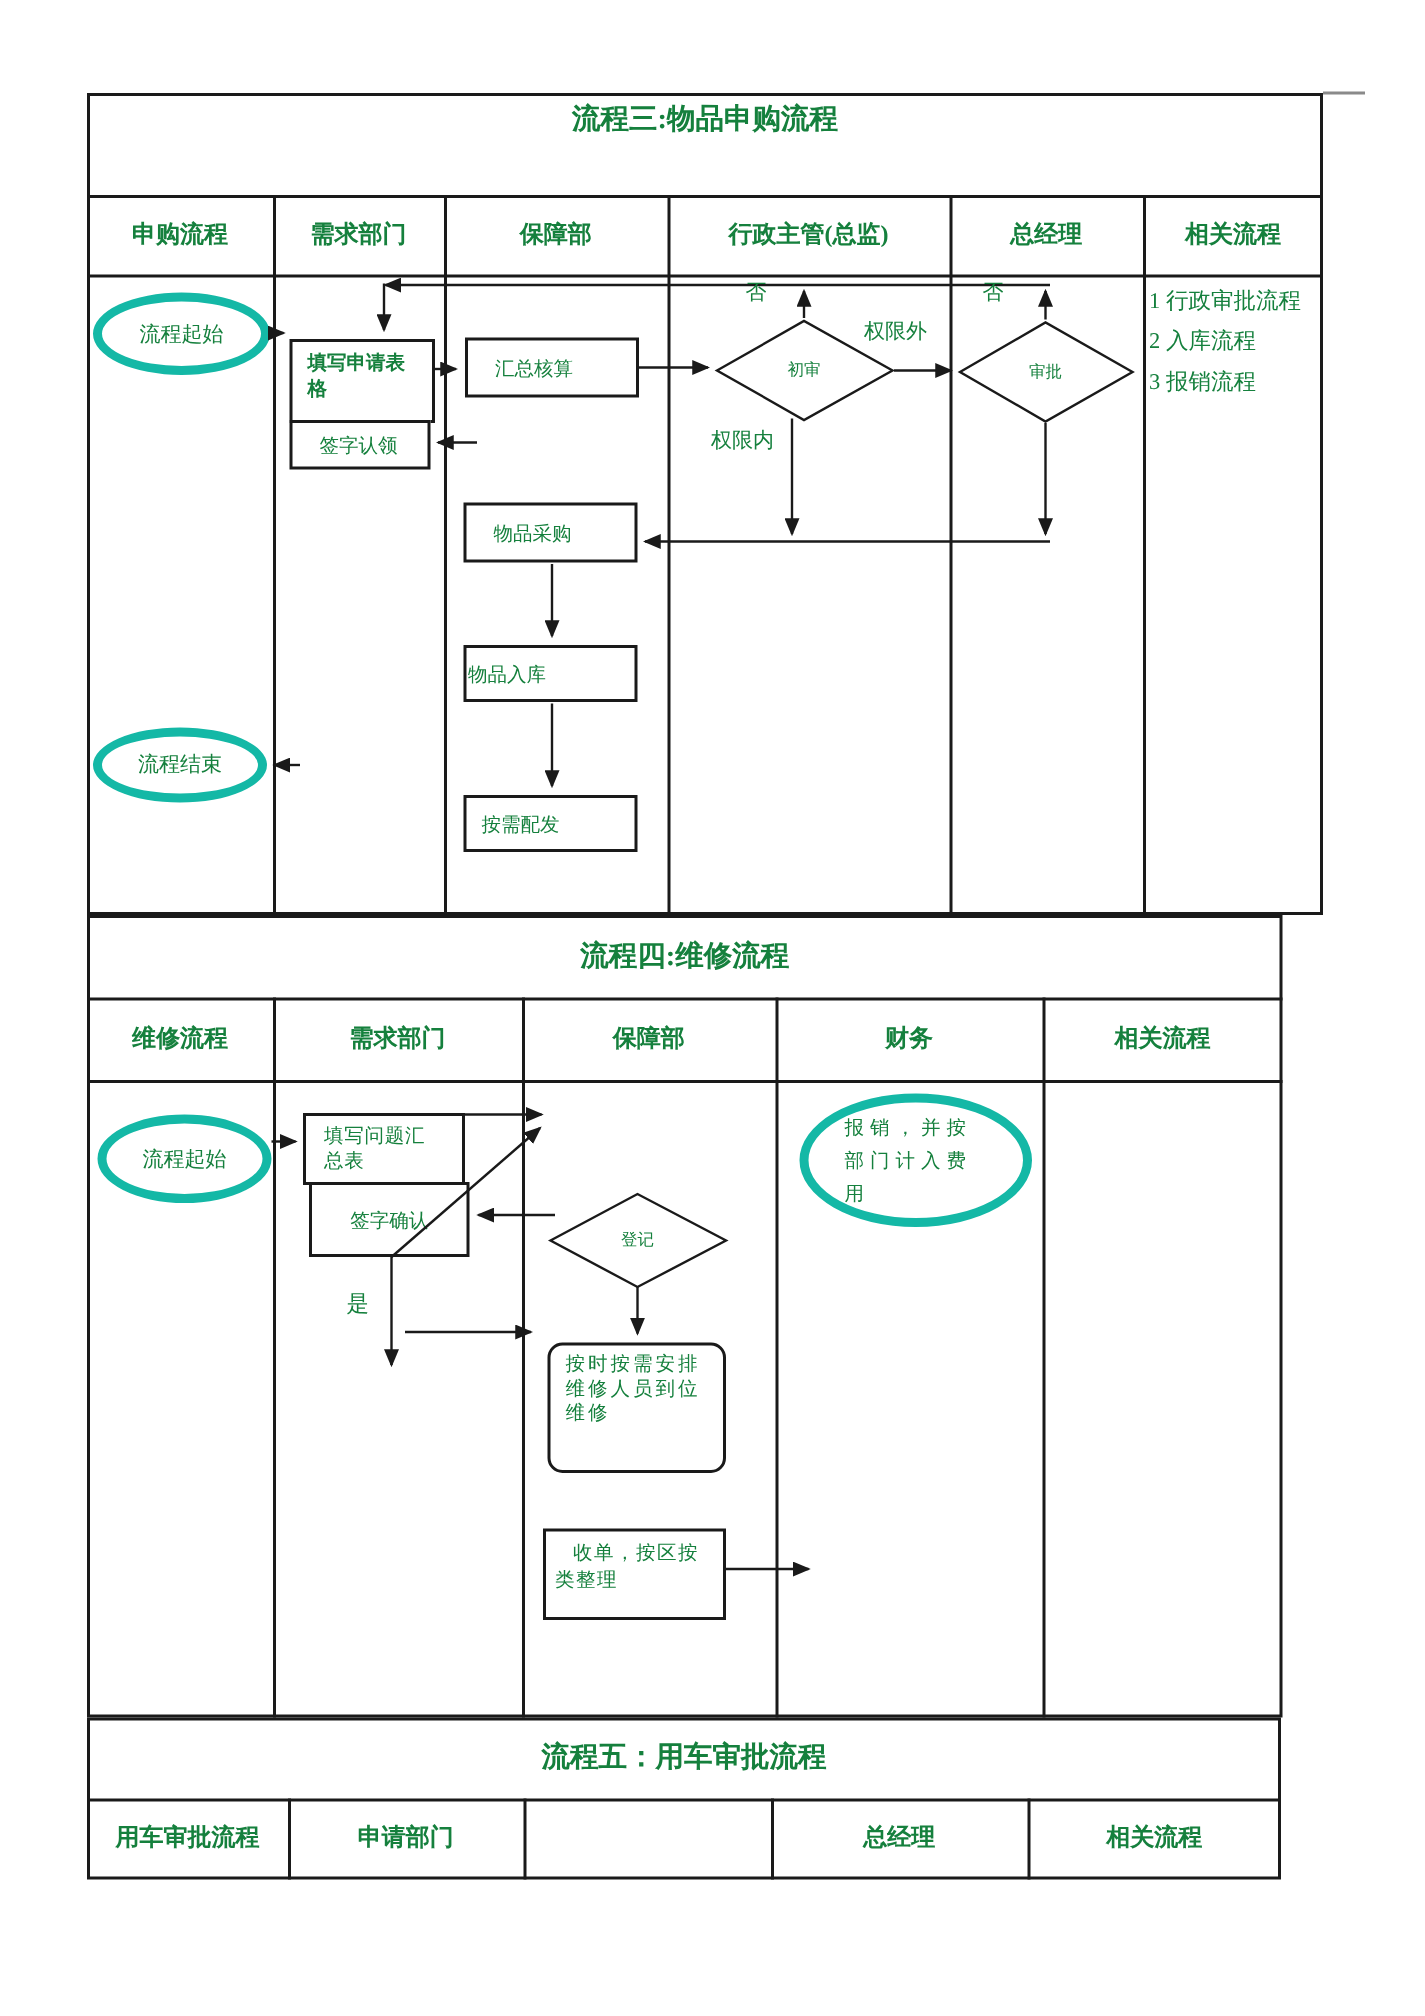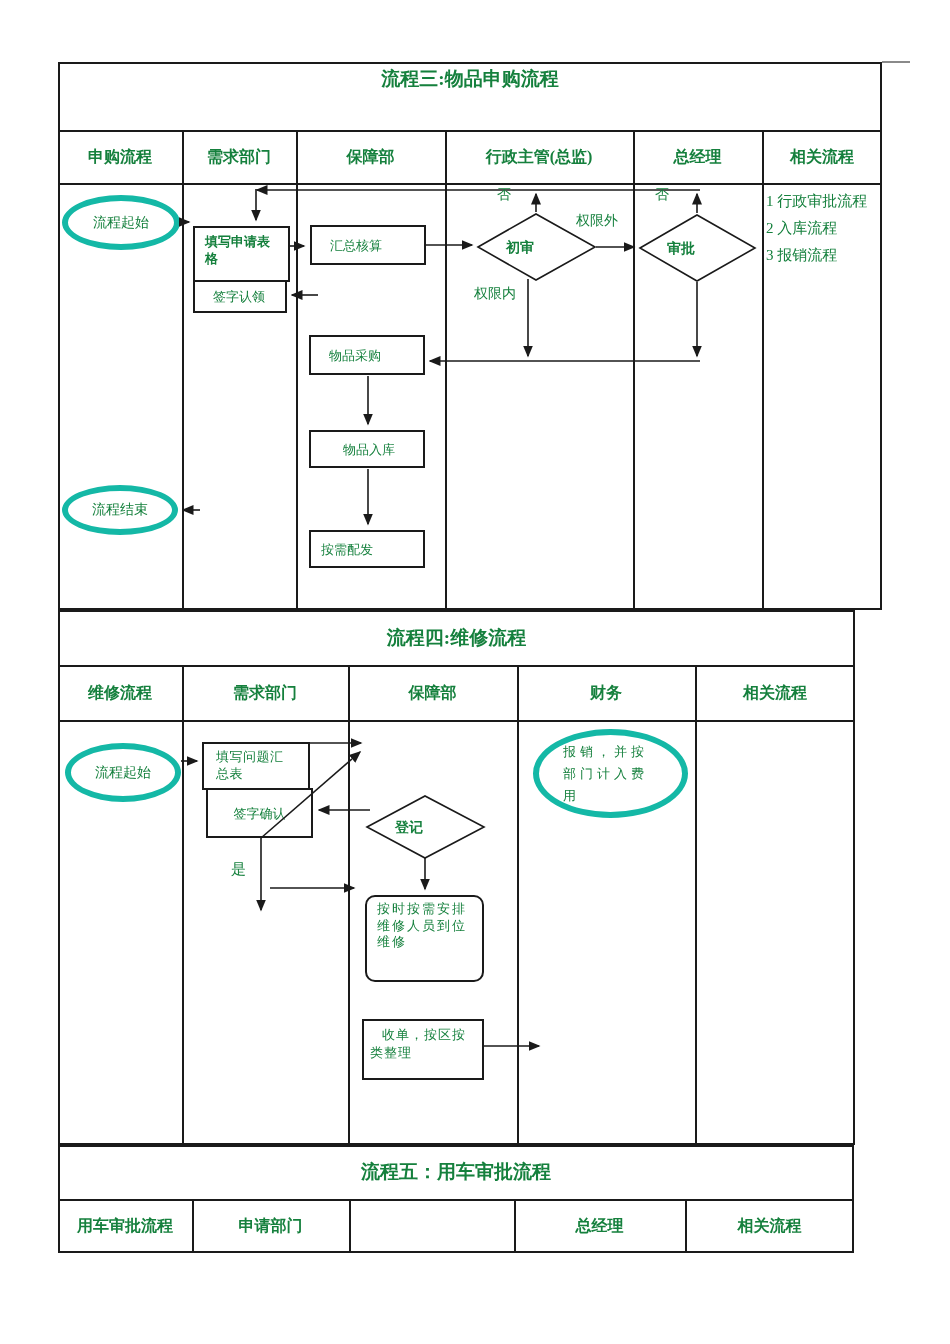--- a/index.html
+++ b/index.html
@@ -17,21 +17,21 @@
     position:absolute; border:2px solid #1a1a1a; background:#fff; box-sizing:border-box;
     font-size:13px; line-height:17px; z-index:2;
   }
   .node-box.center { display:flex; align-items:center; }
   .node-ellipse {
     position:absolute; border:6px solid #14b8a6; border-radius:50%; background:#fff;
     box-sizing:border-box; display:flex; align-items:center; justify-content:center;
     font-size:14px; z-index:2; text-align:center;
   }
   .flow-label { position:absolute; font-size:14px; z-index:4; white-space:nowrap; }
-  .diamond-label { position:absolute; width:60px; font-size:14px; z-index:4;font-weight:bold; }
+  .diamond-label { position:absolute; width:60px; text-align:center; font-size:11px; z-index:4; }
   .related-list { position:absolute; left:766px; top:188px; width:104px; font-size:15px; line-height:27px; z-index:2; }
   .svg-overlay { position:absolute; left:0; top:0; z-index:3; pointer-events:none; }
   .svg-overlay line { stroke:#1a1a1a; stroke-width:1.6; }
   .svg-overlay polygon { fill:#ffffff; stroke:#1a1a1a; stroke-width:1.6; }
   .overhang { position:absolute; left:882px; top:61px; width:28px; height:2px; background:#8a8a8a; z-index:1; }
 </style>
 </head>
 <body>
 
 <div class="page">
@@ -53,21 +53,21 @@
   <div class="hdr-cell" style="left:296px;width:149px;top:130px;height:53px;line-height:53px;">保障部</div>
   <div class="hdr-cell" style="left:445px;width:188px;top:130px;height:53px;line-height:53px;">行政主管(总监)</div>
   <div class="hdr-cell" style="left:633px;width:129px;top:130px;height:53px;line-height:53px;">总经理</div>
   <div class="hdr-cell" style="left:762px;width:120px;top:130px;height:53px;line-height:53px;">相关流程</div>
 
   <div class="node-ellipse" style="left:62px;top:195px;width:118px;height:55px;">流程起始</div>
   <div class="node-box" style="left:193px;top:226px;width:97px;height:56px;padding:5px 14px 0 10px;font-weight:bold;">填写申请表格</div>
   <div class="node-box center" style="left:193px;top:280px;width:94px;height:33px;padding-left:18px;">签字认领</div>
   <div class="node-box center" style="left:310px;top:225px;width:116px;height:40px;padding-left:18px;">汇总核算</div>
   <div class="node-box center" style="left:309px;top:335px;width:116px;height:40px;padding-left:18px;">物品采购</div>
-  <div class="node-box center" style="left:309px;top:430px;width:116px;height:38px;padding-left:32px;">物品入库</div>
+  <div class="node-box center" style="left:309px;top:430px;width:116px;height:38px;padding-left:1px;">物品入库</div>
   <div class="node-box center" style="left:309px;top:530px;width:116px;height:38px;padding-left:10px;">按需配发</div>
   <div class="node-ellipse" style="left:62px;top:485px;width:116px;height:50px;">流程结束</div>
 
   <div class="diamond-label" style="left:506px;top:239px;">初审</div>
   <div class="diamond-label" style="left:667px;top:240px;">审批</div>
 
   <div class="flow-label" style="left:497px;top:186px;">否</div>
   <div class="flow-label" style="left:655px;top:186px;">否</div>
   <div class="flow-label" style="left:576px;top:212px;">权限外</div>
   <div class="flow-label" style="left:474px;top:285px;">权限内</div>

